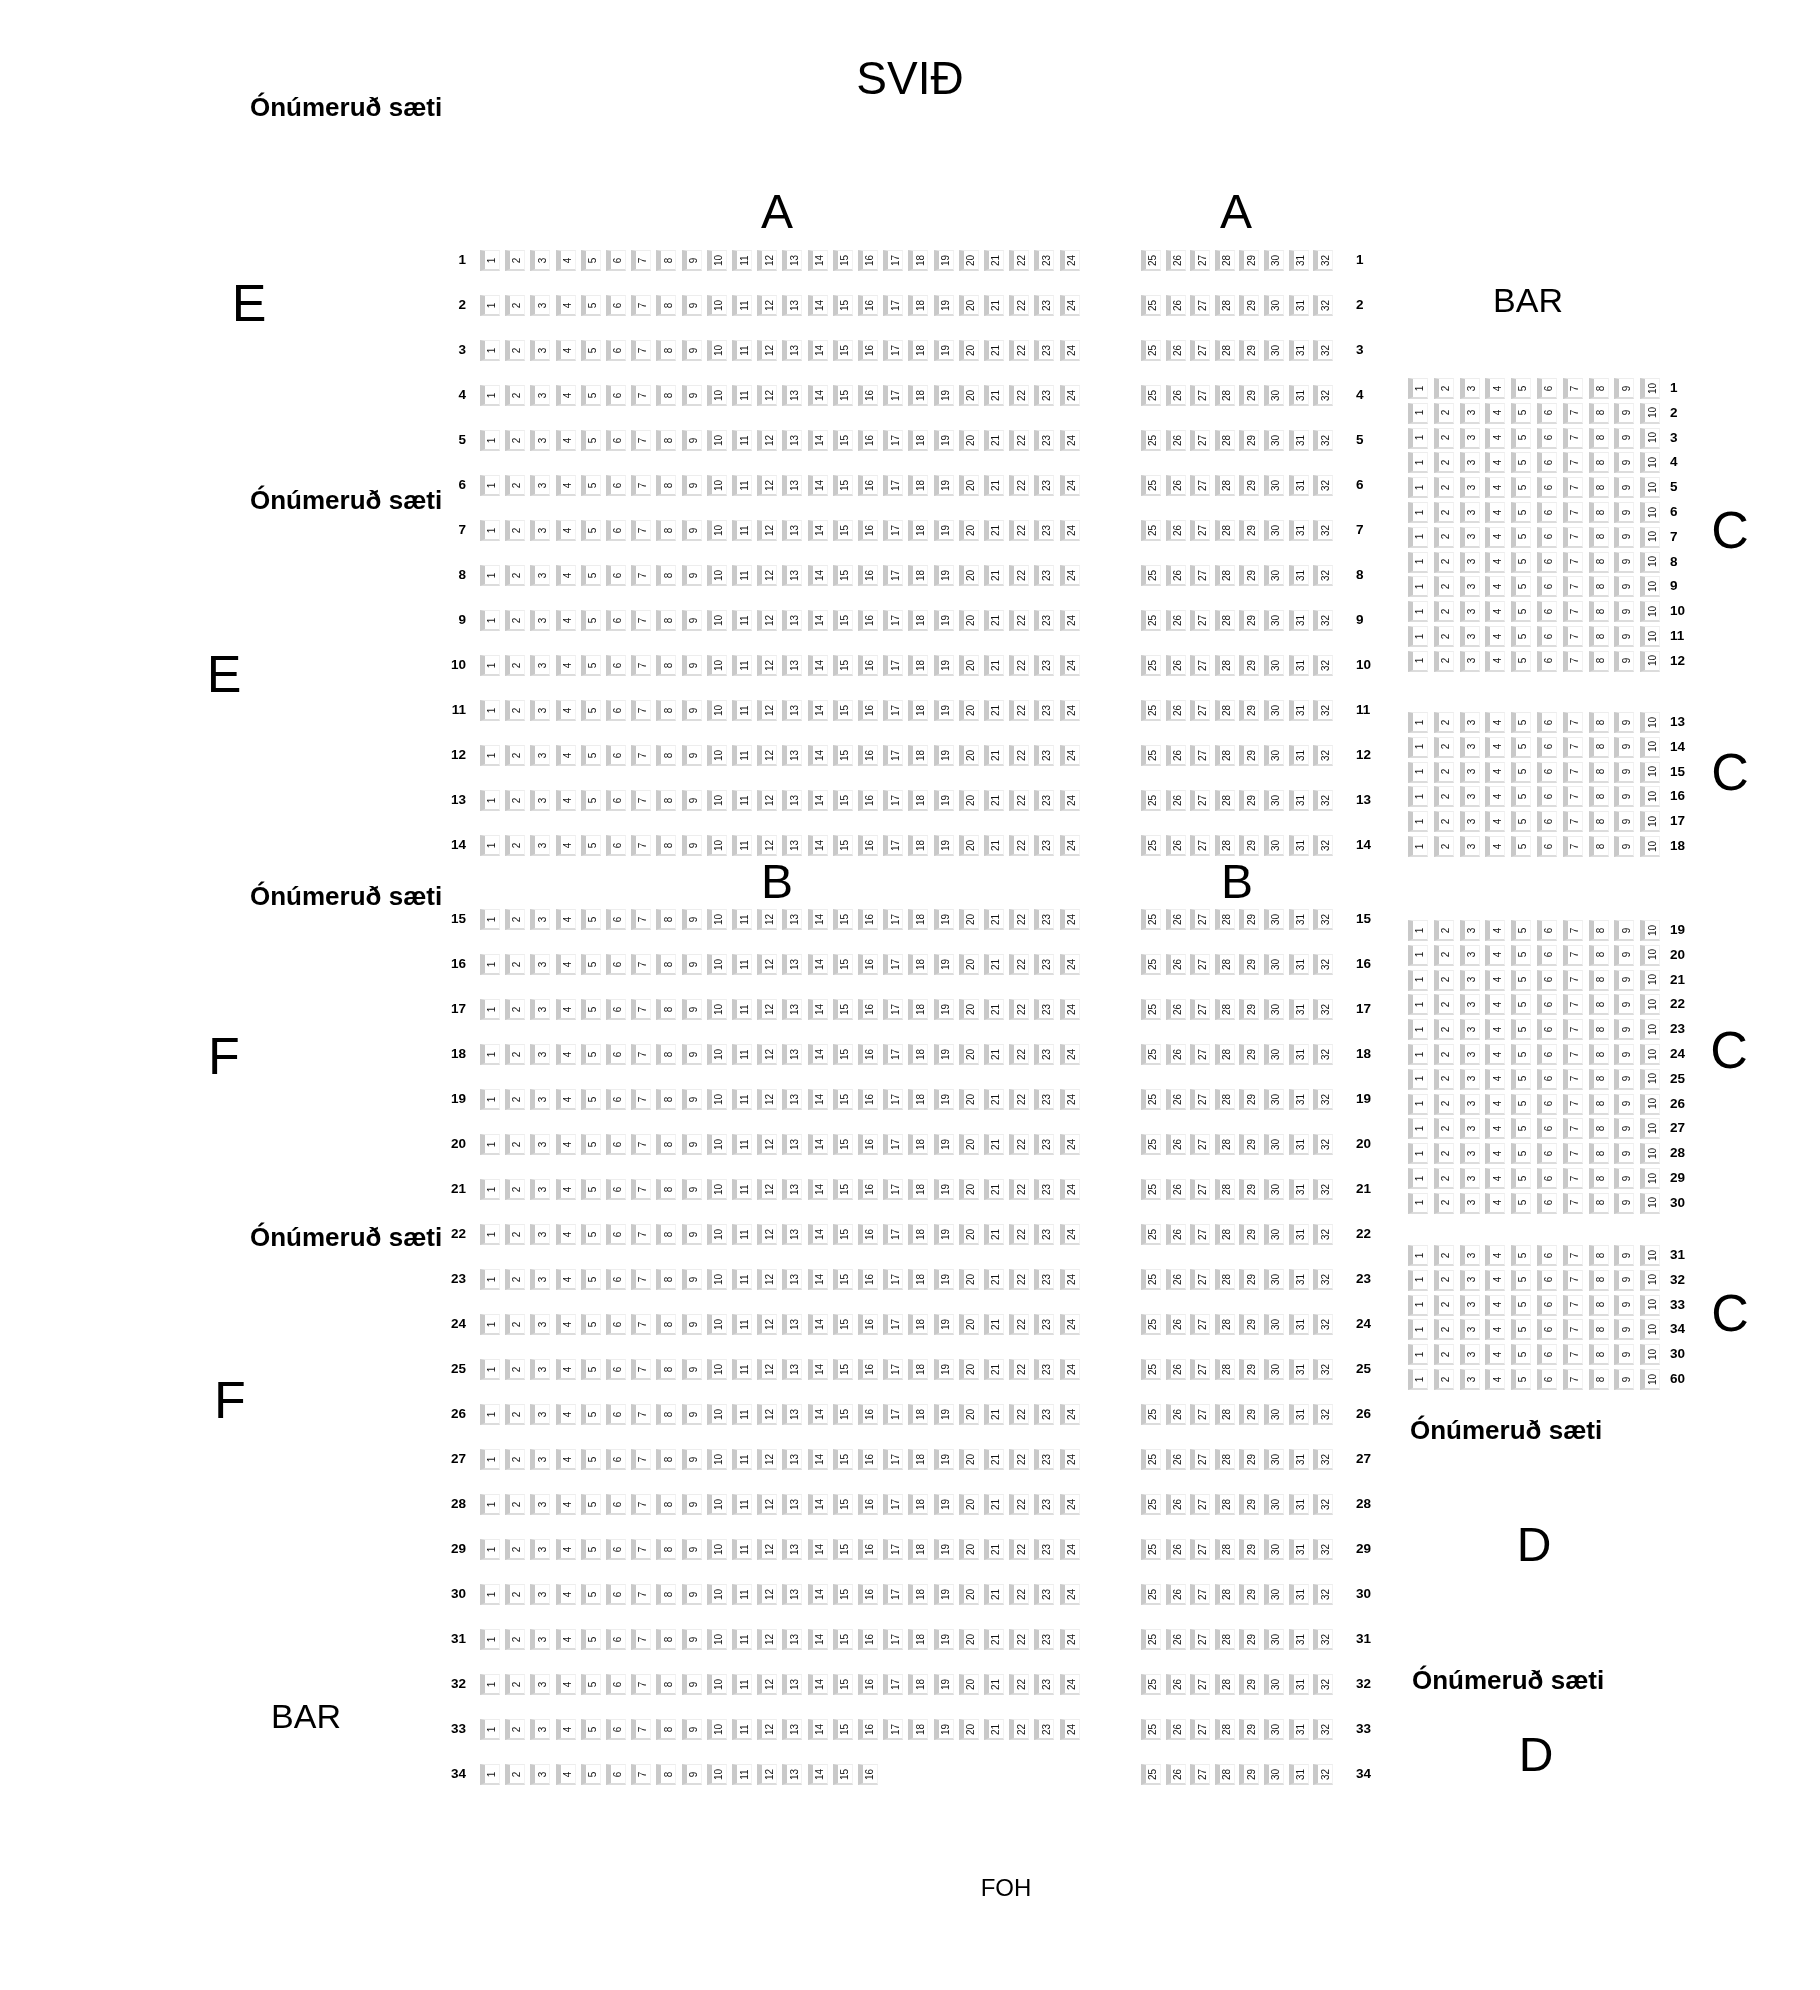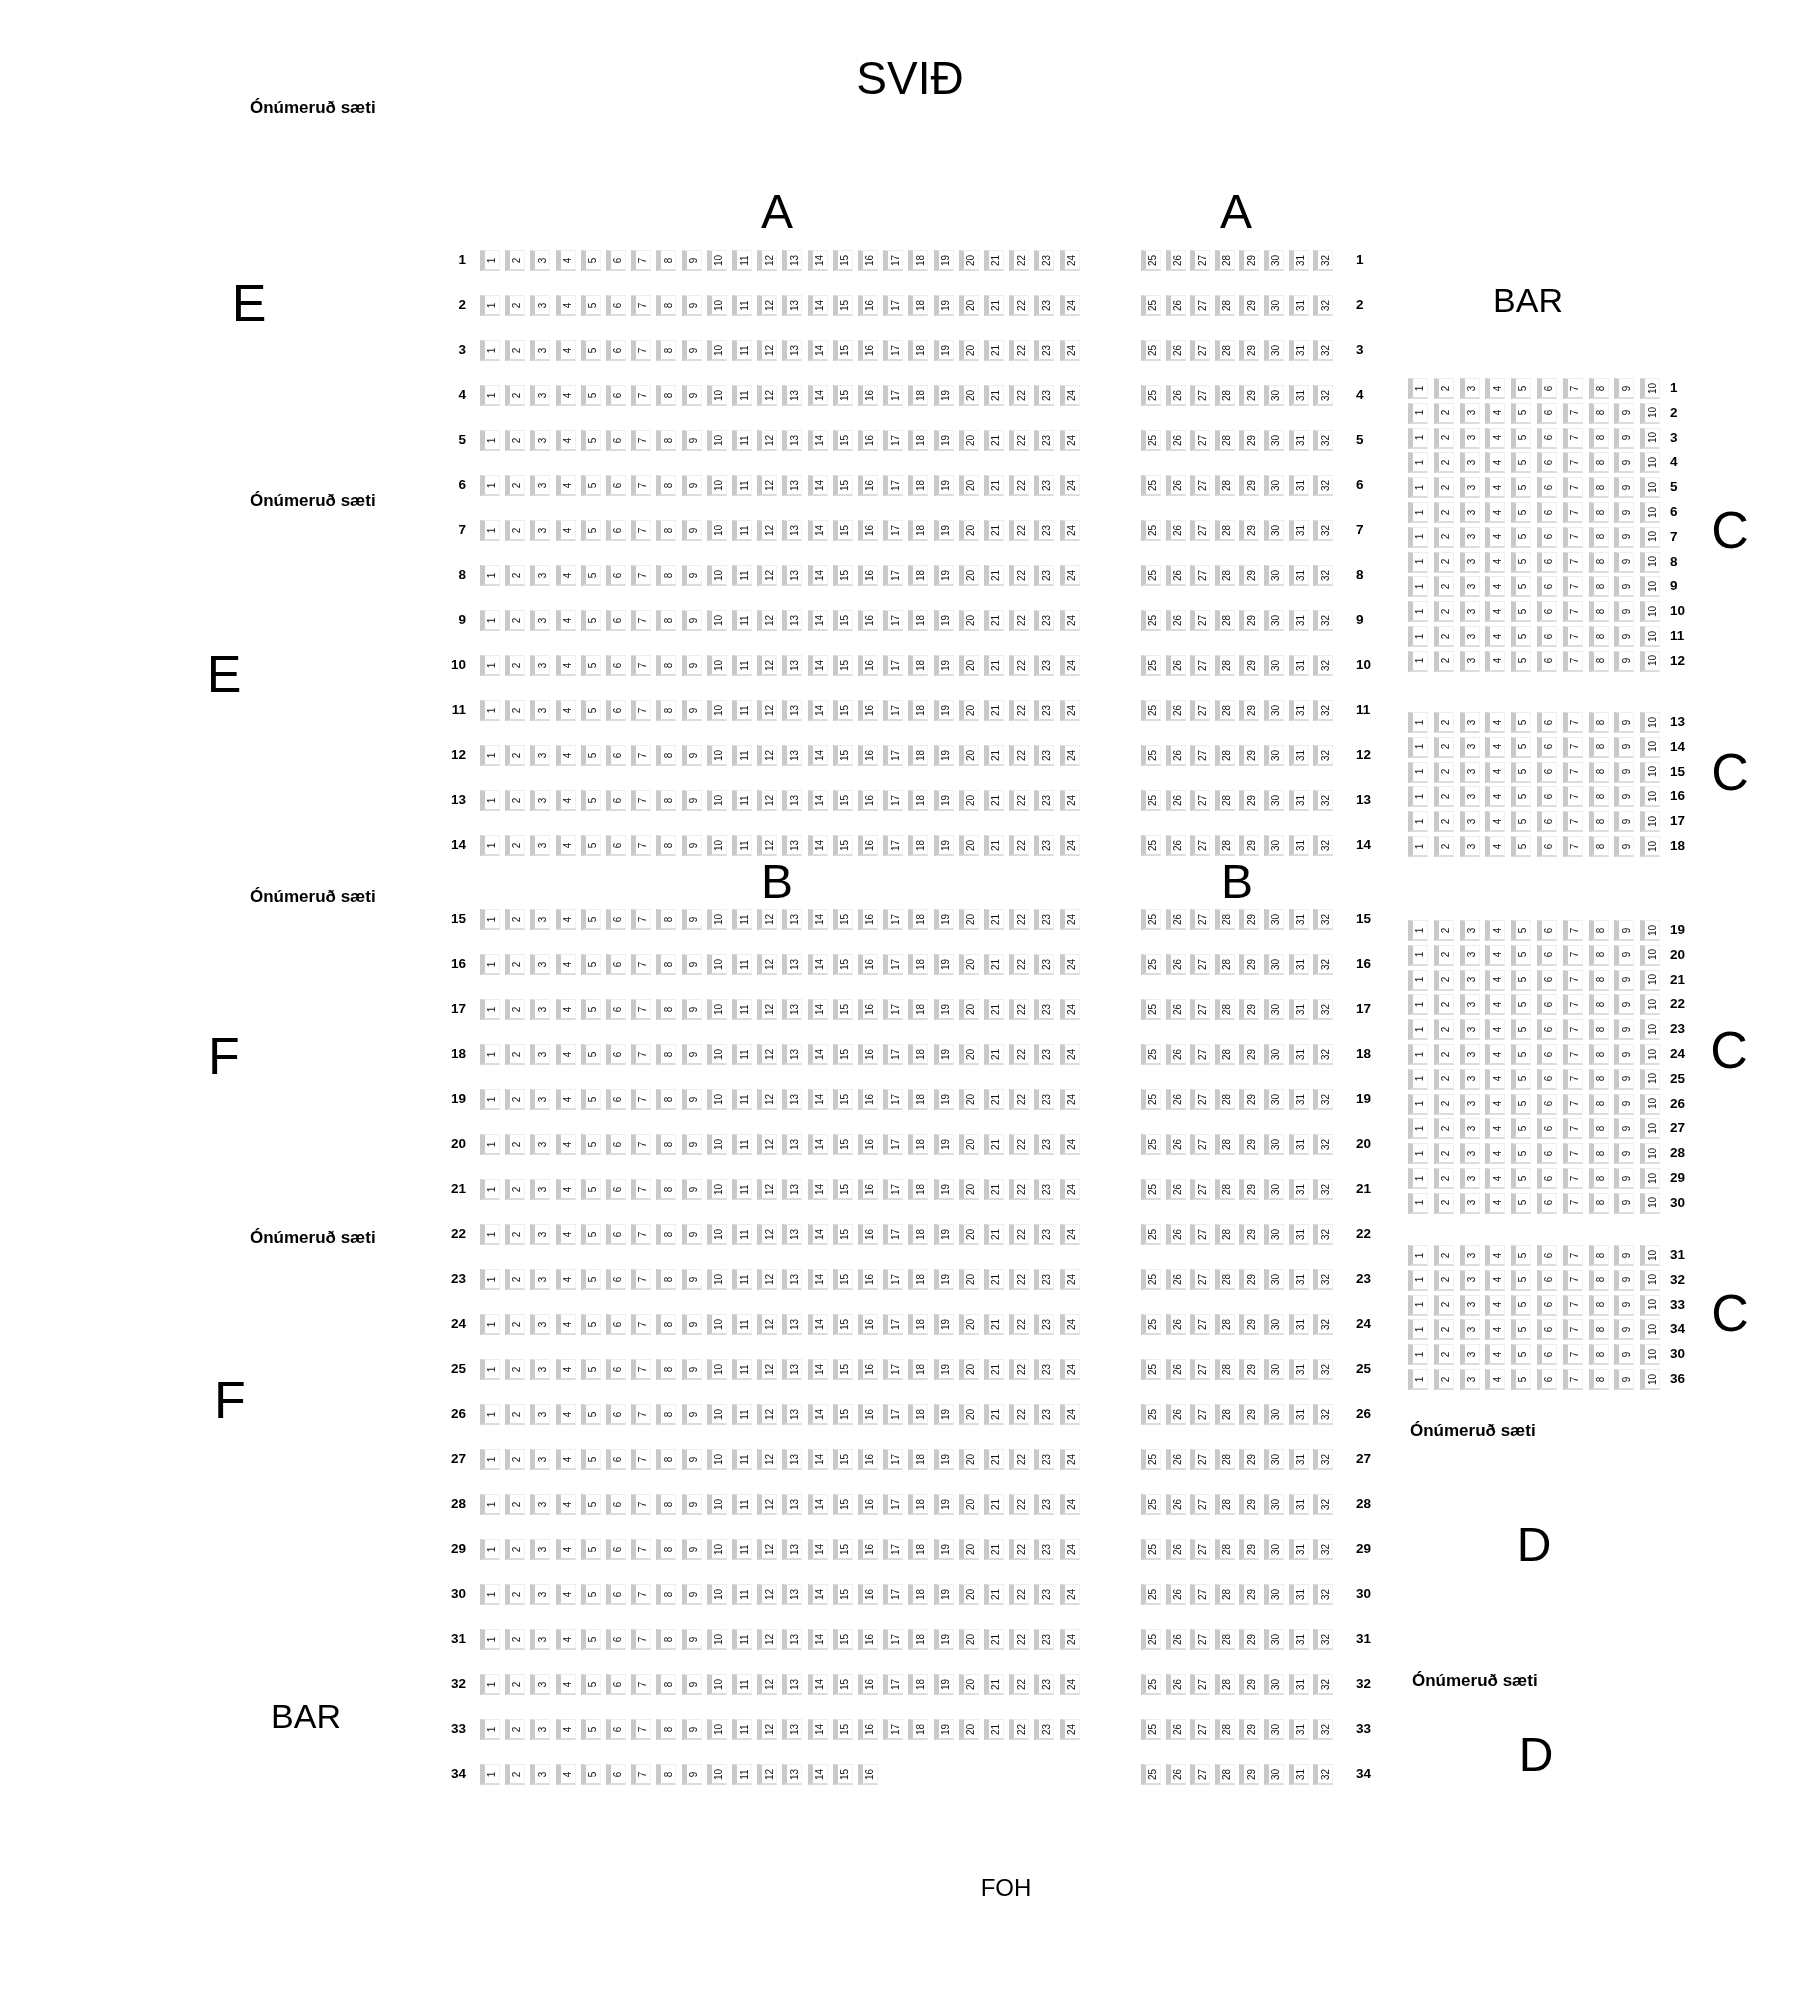--- a/index.html
+++ b/index.html
@@ -5,21 +5,21 @@
   html,body{margin:0;padding:0;background:#fff;}
   .plan{
     position:relative;width:1820px;height:1990px;background:#ffffff;
     font-family:"Liberation Sans",sans-serif;color:#000;overflow:hidden;
   }
   .lbl{position:absolute;white-space:nowrap;line-height:1;}
   .anch-c{transform:translate(-50%,-50%);}
   .anch-l{transform:translate(0,-50%);}
   .title{font-size:46px;font-weight:400;}
   .secletter{font-weight:400;}
-  .unnum{font-size:17px;font-weight:700;}
+  .unnum{font-size:26px;font-weight:700;}
   .venue{font-weight:400;}
   .seat{
     position:absolute;box-sizing:content-box;width:14px;height:18px;background:#fff;
     border-left:5px solid var(--seat-back,#c9c9c9);
     border-top:1px solid #ededed;
     border-right:1px solid #f2f2f2;
     border-bottom:2px solid #dcdcdc;
     display:flex;align-items:center;justify-content:center;
   }
   .seat .n{display:block;transform:rotate(-90deg);font-size:10px;color:#141414;letter-spacing:0;}
@@ -4473,15 +4473,15 @@
       </div>
       <div class="seat" style="left: 1588.6px; top: 1369px;">
         <span class="n">8</span>
       </div>
       <div class="seat" style="left: 1614.4px; top: 1369px;">
         <span class="n">9</span>
       </div>
       <div class="seat" style="left: 1640.2px; top: 1369px;">
         <span class="n">10</span>
       </div>
-      <div class="rowlbl" style="top: 1379px; left: 1670px;">36</div>
+      <div class="rowlbl" style="top: 1379px; left: 1670px;">60</div>
     </div>
 </div>
 
 </body></html>

